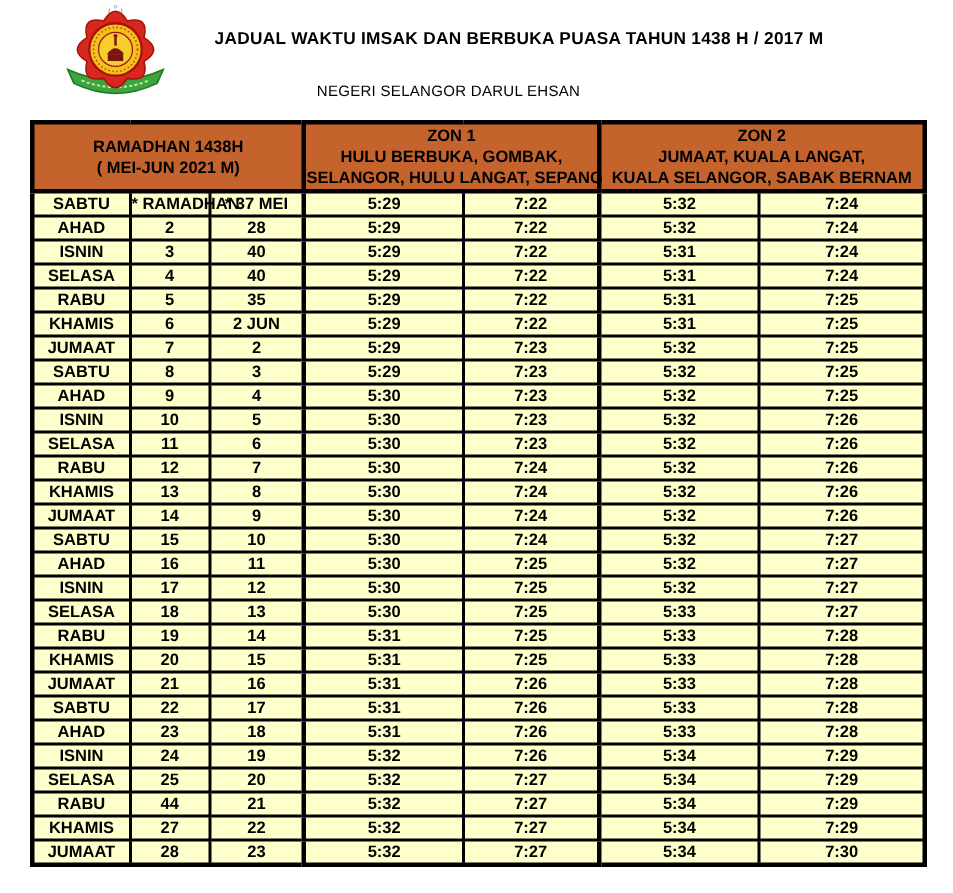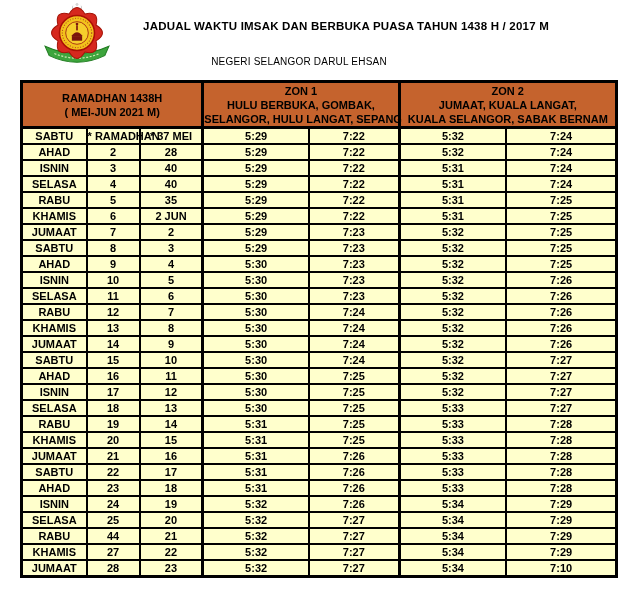--- a/index.html
+++ b/index.html
@@ -362,16 +362,16 @@
         <td class="sep-left">5:34</td>
         <td>7:29</td>
       </tr>
       <tr>
         <td>JUMAAT</td>
         <td>28</td>
         <td>23</td>
         <td class="sep-left">5:32</td>
         <td>7:27</td>
         <td class="sep-left">5:34</td>
-        <td>7:10</td>
+        <td>7:30</td>
       </tr>
     </tbody>
 </table>
 
 </body></html>

